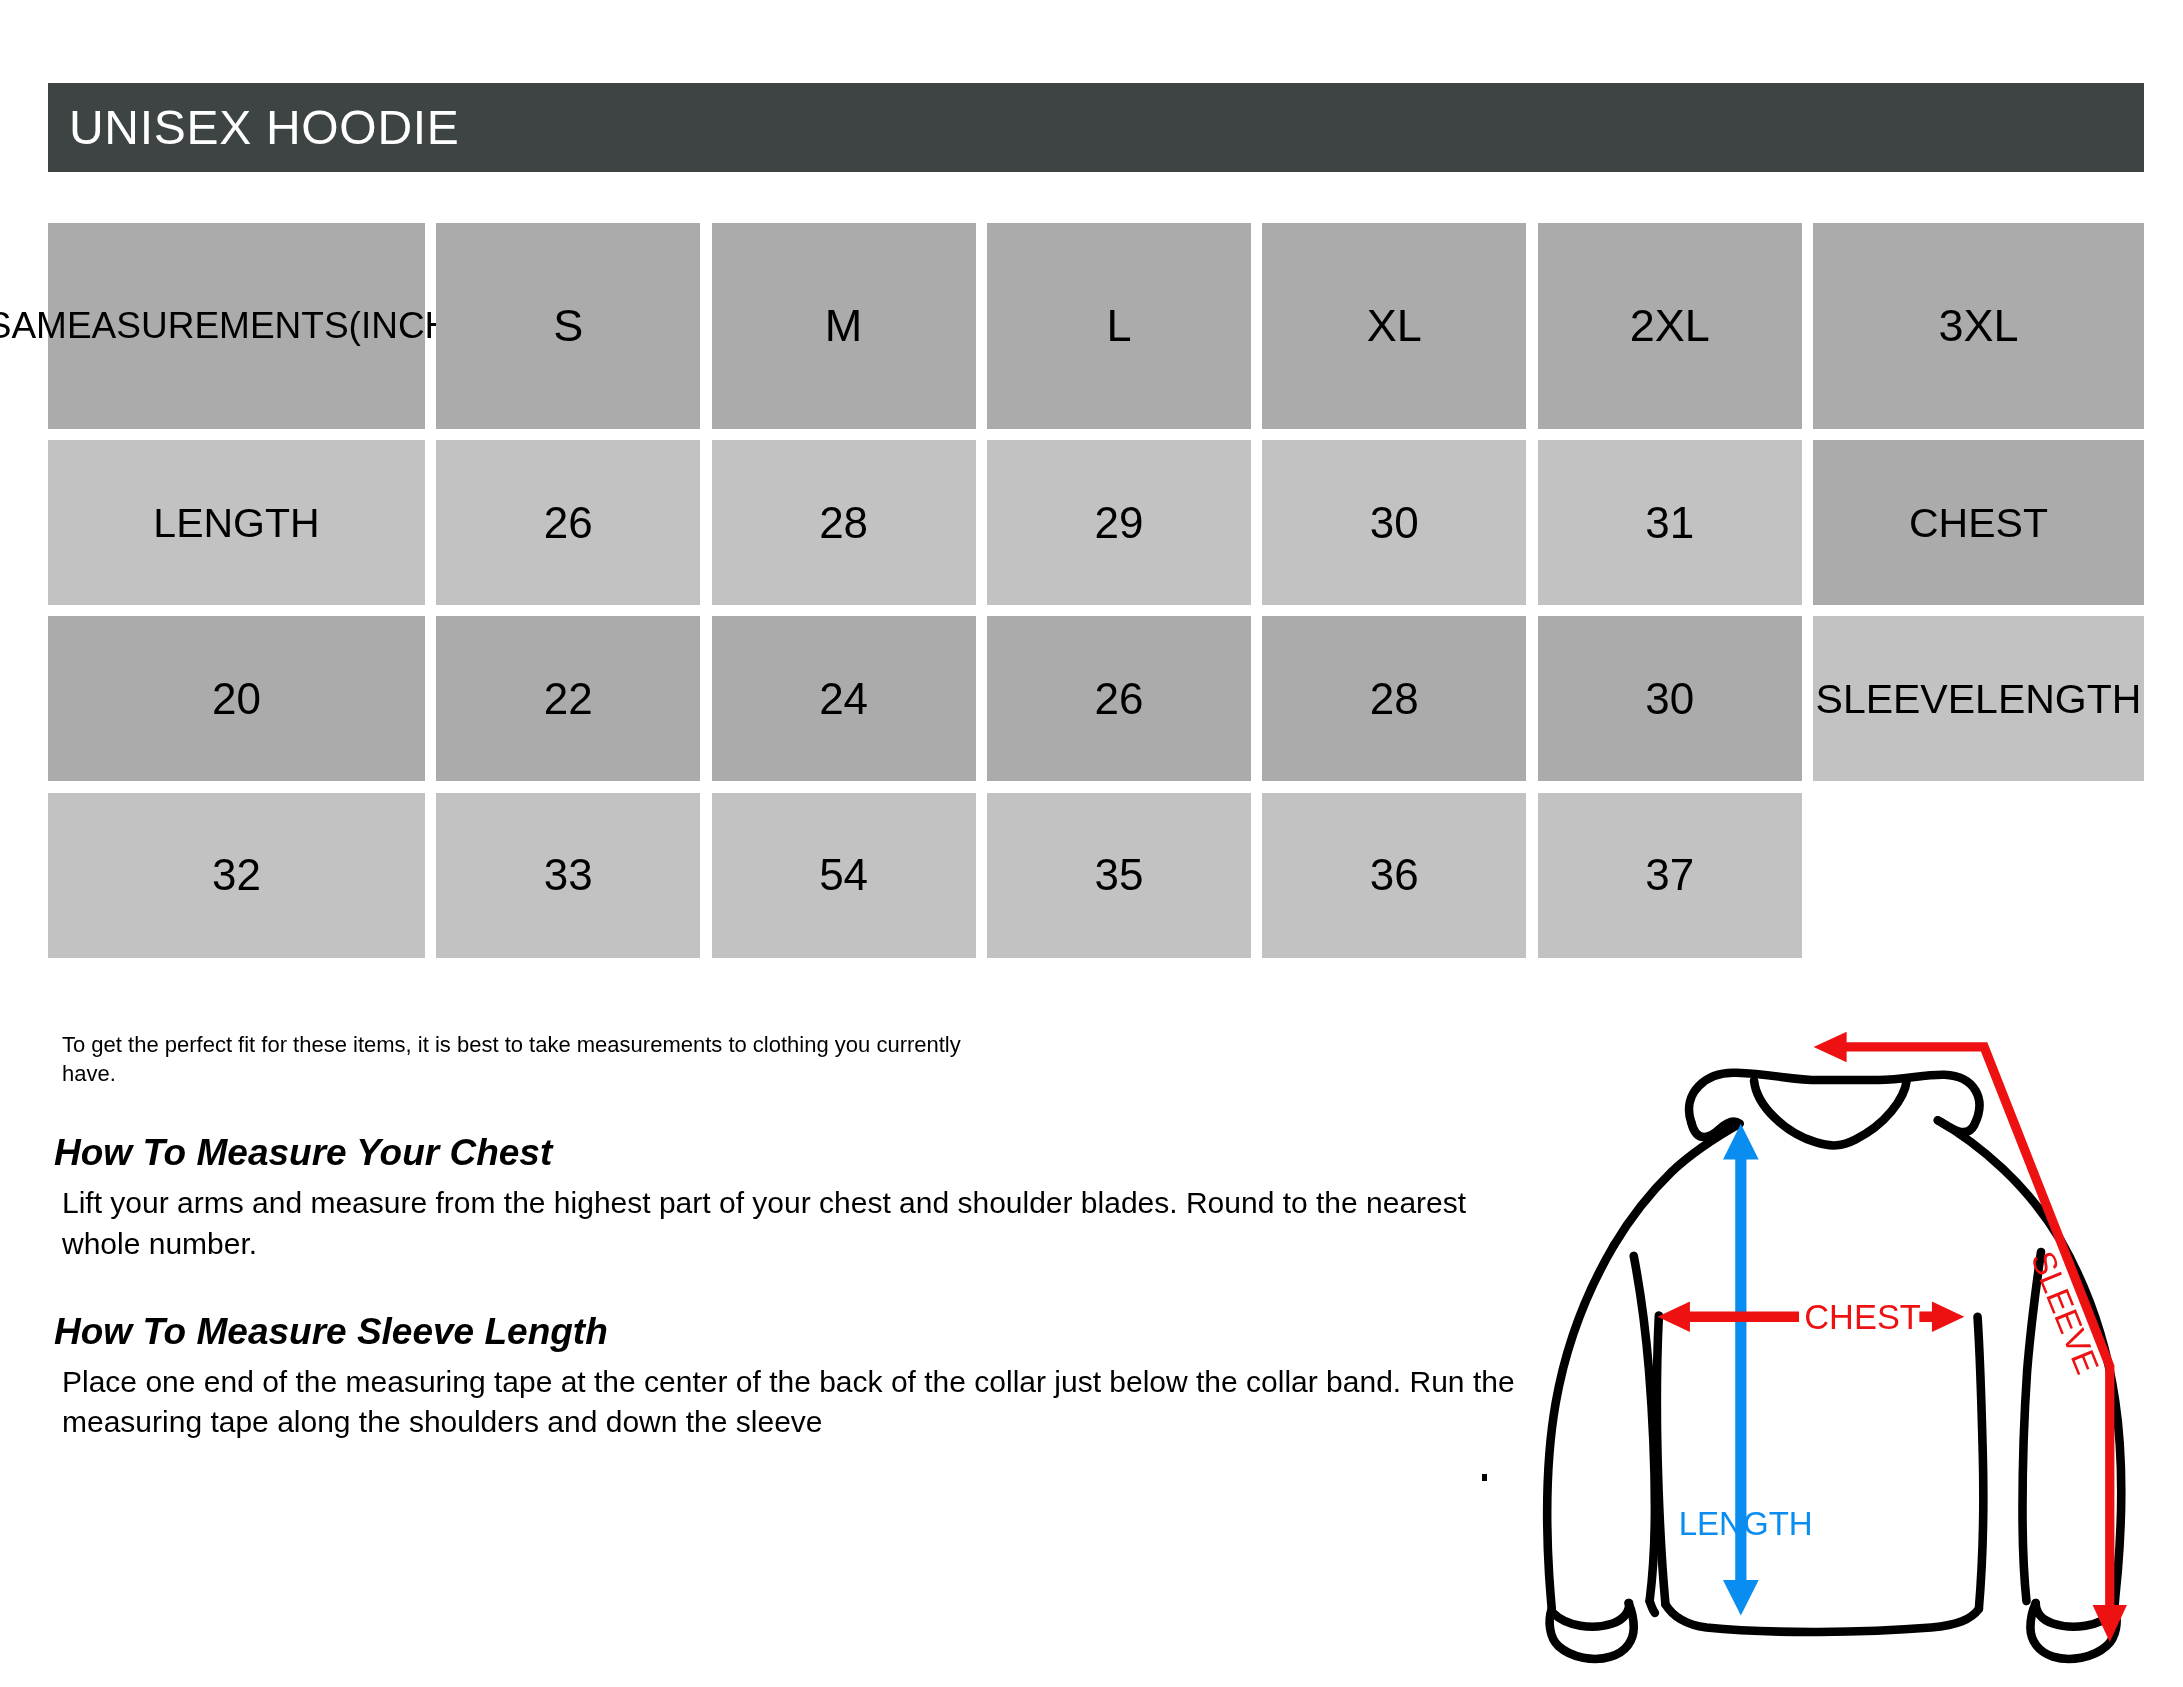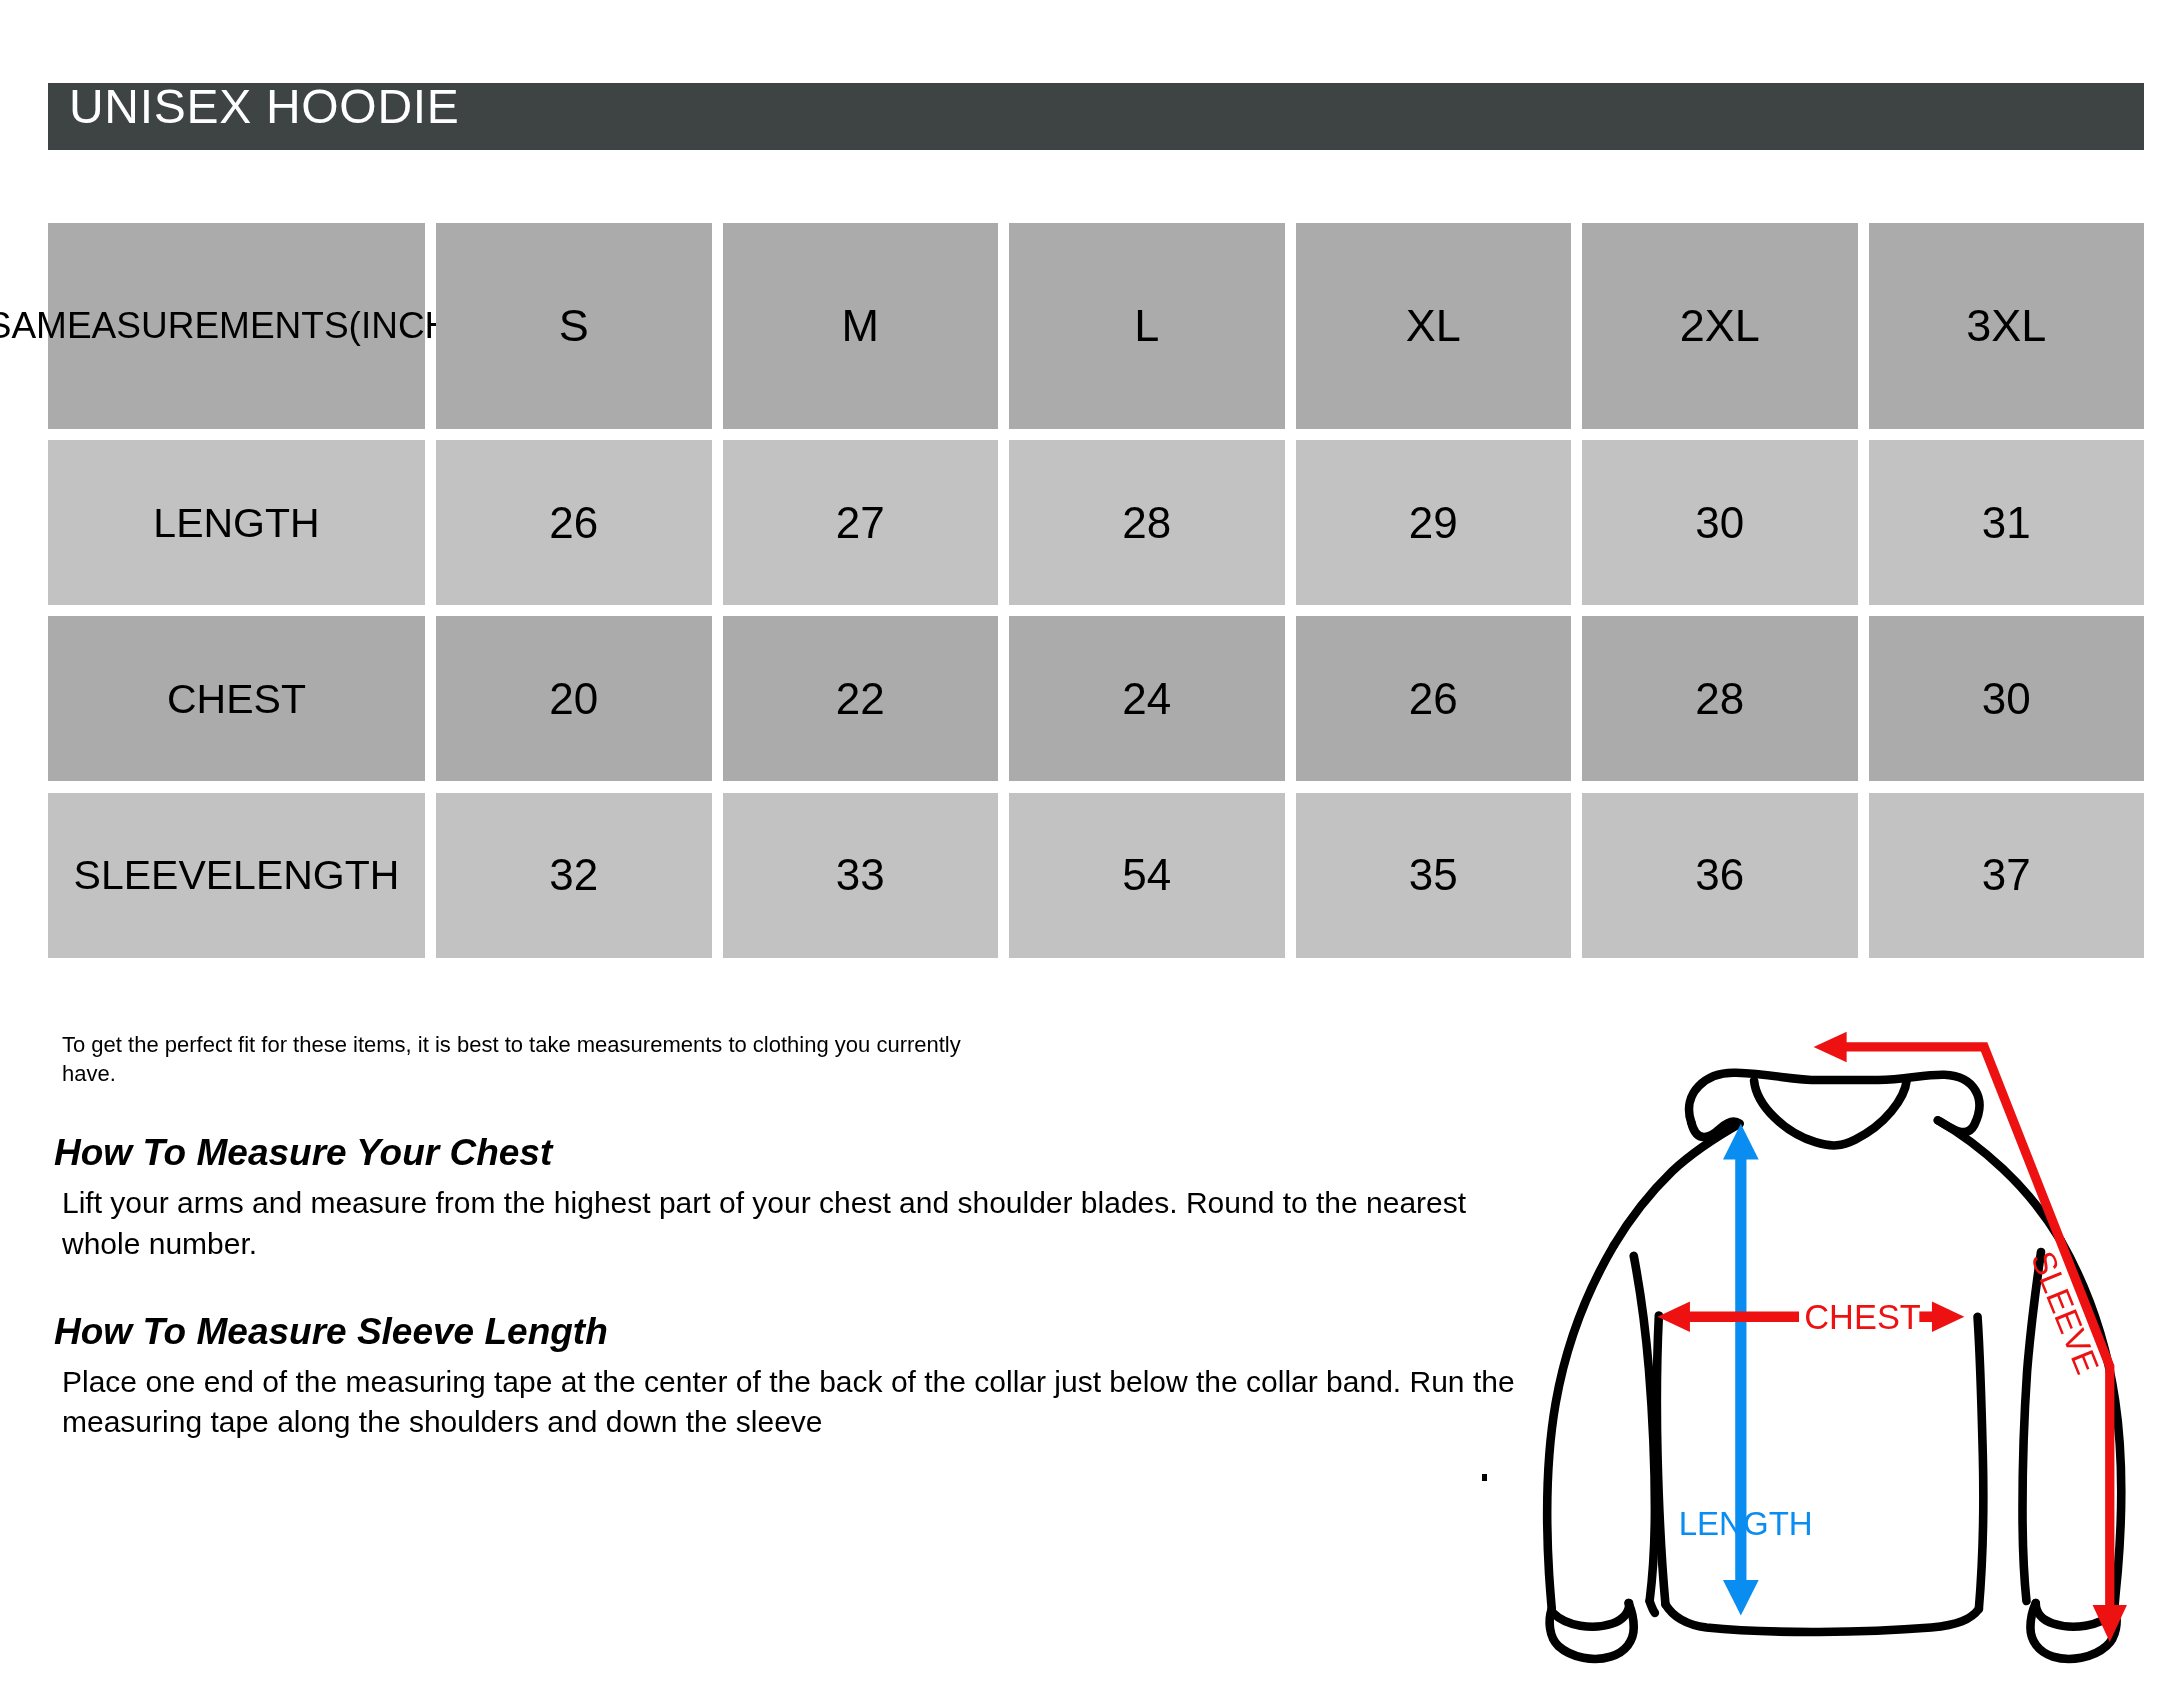--- a/index.html
+++ b/index.html
@@ -14,23 +14,24 @@
     font-family: "Liberation Sans", sans-serif;
     -webkit-font-smoothing: antialiased;
   }
 
   
   .title-bar {
     position: absolute;
     left: 48px;
     top: 83px;
     width: 2096px;
-    height: 67px;
+    height: 89px;
     background: #3e4444;
     display: flex;
+    align-items: center;
   }
   .title-bar .title-text {
     color: #ffffff;
     font-size: 48px;
     font-weight: 400;
     letter-spacing: 0.7px;
     margin-left: 21px;
     line-height: 1;
   }
 
@@ -137,21 +138,20 @@
     <div class="cell head-cell sizekey row-dark">S</div>
     <div class="cell head-cell sizekey row-dark">M</div>
     <div class="cell head-cell sizekey row-dark">L</div>
     <div class="cell head-cell sizekey row-dark">XL</div>
     <div class="cell head-cell sizekey row-dark">2XL</div>
     <div class="cell head-cell sizekey row-dark">3XL</div>
     <div class="cell body-cell rowlabel row-light">
       <span>LENGTH</span>
     </div>
     <div class="cell body-cell row-light">26</div>
-    <div class="cell body-cell row-light">27</div>
     <div class="cell body-cell row-light">28</div>
     <div class="cell body-cell row-light">29</div>
     <div class="cell body-cell row-light">30</div>
     <div class="cell body-cell row-light">31</div>
     <div class="cell body-cell rowlabel row-dark">
       <span>CHEST</span>
     </div>
     <div class="cell body-cell row-dark">20</div>
     <div class="cell body-cell row-dark">22</div>
     <div class="cell body-cell row-dark">24</div>

